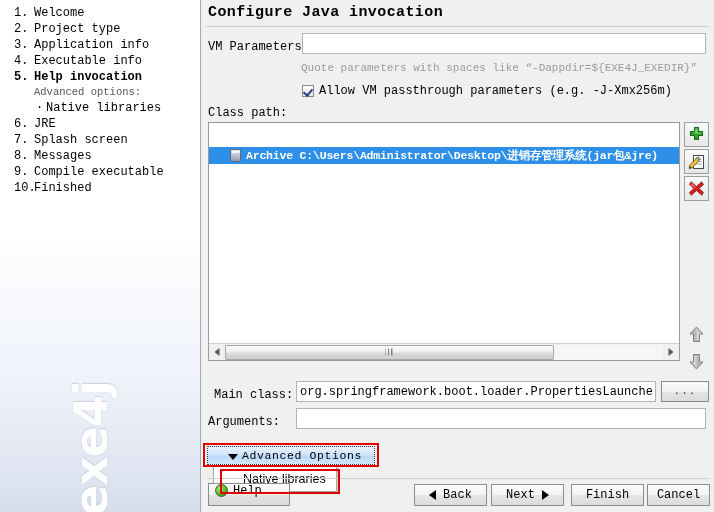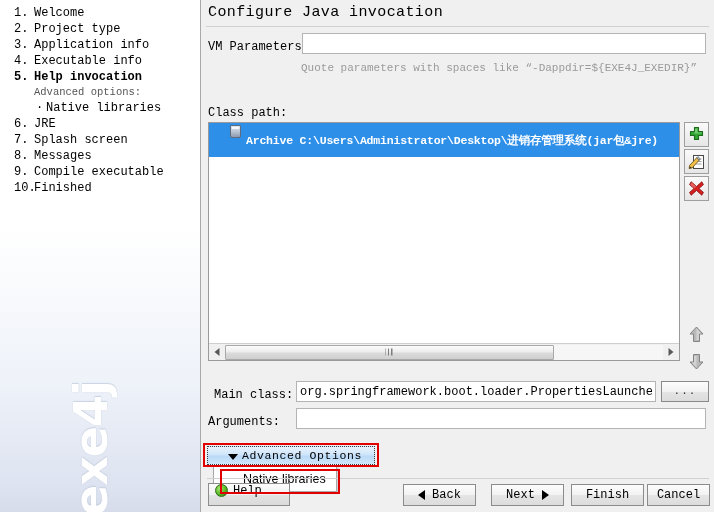--- a/index.html
+++ b/index.html
@@ -94,21 +94,21 @@
     left: 201px; top: 0;
     width: 513px;
     height: 512px;
     background: #f0f0f0;
   }
   #page-title {
     position: absolute;
     left: 7px;
     top: 4px;
     font-size: 15px;
-    font-weight: normal;
+    font-weight: bold;
     letter-spacing: 0.4px;
   }
   #title-rule {
     position: absolute;
     left: 5px;
     top: 26px;
     width: 503px;
     height: 1px;
     background: #d0d0d0;
   }
@@ -184,27 +184,28 @@
   }
   #cp-list {
     position: absolute;
     left: 0; top: 0; right: 0;
     bottom: 17px;
     overflow: hidden;
   }
   #cp-row {
     display: flex;
     align-items: center;
-    height: 34px;
+    height: 17px;
     background: #2d8fe8;
     color: #ffffff;
     font-size: 11.5px;
     white-space: nowrap;
     padding-left: 20px;
     position: relative;
+    margin-top: 24px;
   }
   #jar-icon {
     position: absolute;
     left: 21px;
     top: 2px;
     width: 11px;
     height: 13px;
     background: linear-gradient(to bottom, #dfe6ef 0%, #b9c4d4 50%, #8f9cb0 100%);
     border: 1px solid #5f6b7c;
     border-radius: 1px 1px 2px 2px;
@@ -425,21 +426,21 @@
     background: linear-gradient(to bottom, #fcfcfc 0%, #f2f2f2 50%, #e5e5e5 51%, #dcdcdc 100%);
     border: 1px solid #8c8c8c;
     display: flex;
     align-items: center;
     justify-content: center;
     font-family: "Liberation Mono", "DejaVu Sans Mono", monospace;
     font-size: 12px;
     color: #000;
     gap: 7px;
   }
-  #btn-back   { left: 202px; width: 73px; }
+  #btn-back   { left: 213px; width: 73px; }
   #btn-next   { left: 290px; width: 73px; }
   #btn-finish { left: 370px; width: 73px; }
   #btn-cancel { left: 446px; width: 63px; }
   .tri-left {
     width: 0; height: 0;
     border-style: solid;
     border-width: 5px 7px 5px 0;
     border-color: transparent #000 transparent transparent;
   }
   .tri-right {
@@ -519,20 +520,24 @@
 
   <div id="main">
 
     <div id="page-title">Configure Java invocation</div>
     <div id="title-rule"></div>
 
     <div class="lbl" id="vm-label">VM Parameters:</div>
     <input class="tfield" id="vm-input" type="text" value="" style="">
     <div class="hint" id="vm-hint">Quote parameters with spaces like “-Dappdir=${EXE4J_EXEDIR}”</div>
 
+    <div id="cbrow">
+      <span class="cbox checked"></span>
+      <span id="cb-text">Allow VM passthrough parameters (e.g. -J-Xmx256m)</span>
+    </div>
 
     <div class="lbl" id="cp-label">Class path:</div>
 
     <div id="cp-box">
       <div id="cp-list">
         <div id="cp-row">
           <span id="jar-icon"></span>
           <span id="cp-row-text">Archive C:\Users\Administrator\Desktop\进销存管理系统(jar包&amp;jre)</span>
         </div>
       </div>

